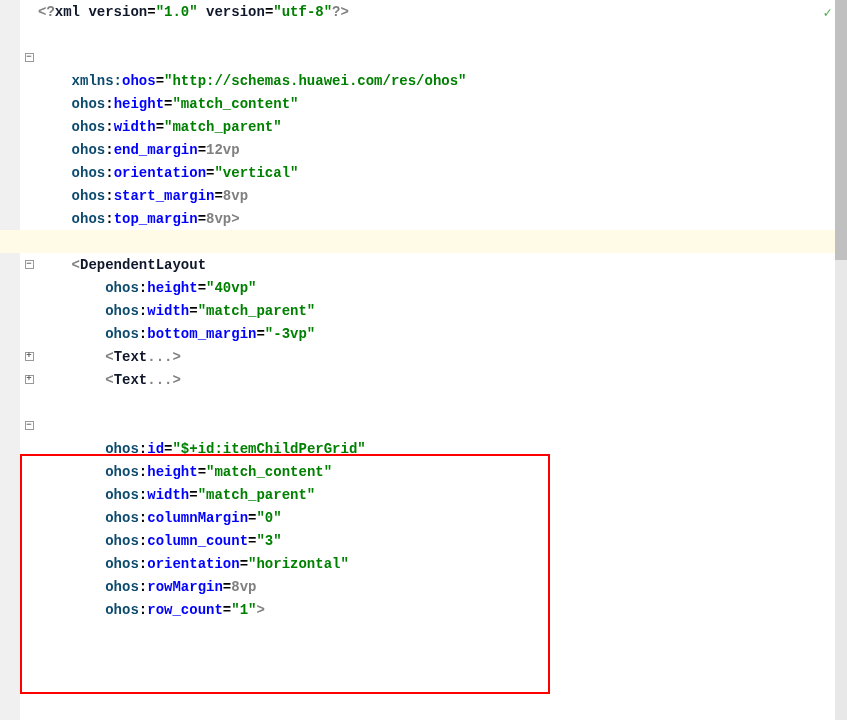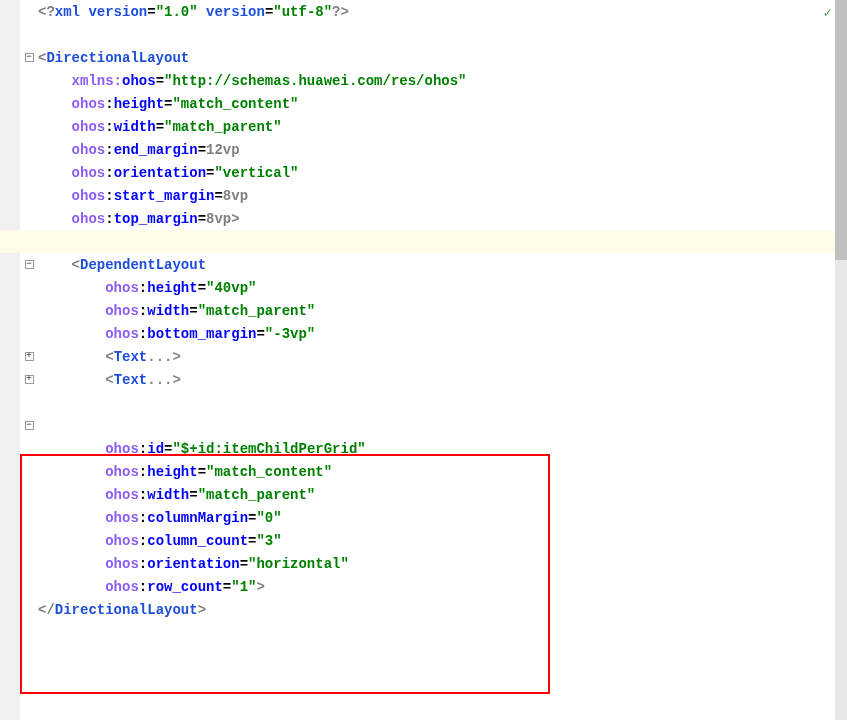--- a/index.html
+++ b/index.html
@@ -53,22 +53,22 @@
   line-height: 7px;
   text-align: center;
   color: #666;
   cursor: pointer;
   background: #fff;
 }
 .code {
   flex: 1;
 }
 .t-gray { color: #808080; }
-.t-navy { color: #1d4ed8; }
-.t-purple { color: #8b5cf6; }
+.t-navy { color: #0f172a; }
+.t-purple { color: #0c4a6e; }
 .t-blue { color: #0000FF; }
 .t-green { color: #008000; }
 .t-black { color: #000000; }
 .check-icon {
   position: absolute;
   right: 15px;
   top: 4px;
   color: #4caf50;
   font-size: 14px;
 }
@@ -93,21 +93,21 @@
 }
 </style>
 </head>
 <body>
 
 <div class="editor">
   <div class="gutter"></div>
   <div id="lines-container">
       <div class="line"><span class="fold-col"></span><span class="code"><span></span><span class="t-gray">&lt;?</span><span class="t-navy">xml version</span><span class="t-black">=</span><span class="t-green">"1.0"</span><span class="t-black"> </span><span class="t-navy">version</span><span class="t-black">=</span><span class="t-green">"utf-8"</span><span class="t-gray">?&gt;</span></span></div>
       <div class="line"><span class="fold-col"></span><span class="code"><span></span></span></div>
-      <div class="line"><span class="fold-col"><span class="fold-marker">−</span></span><span class="code"><span></span><span class="t-gray">&lt;</span><span class="t-navy">DirectionalLayout</span></span></div>
+      <div class="line"><span class="fold-col"><span class="fold-marker">−</span></span></div>
       <div class="line"><span class="fold-col"></span><span class="code"><span>    </span><span class="t-purple">xmlns:</span><span class="t-blue">ohos</span><span class="t-black">=</span><span class="t-green">"http://schemas.huawei.com/res/ohos"</span></span></div>
       <div class="line"><span class="fold-col"></span><span class="code"><span>    </span><span class="t-purple">ohos</span><span class="t-black">:</span><span class="t-blue">height</span><span class="t-black">=</span><span class="t-green">"match_content"</span></span></div>
       <div class="line"><span class="fold-col"></span><span class="code"><span>    </span><span class="t-purple">ohos</span><span class="t-black">:</span><span class="t-blue">width</span><span class="t-black">=</span><span class="t-green">"match_parent"</span></span></div>
       <div class="line"><span class="fold-col"></span><span class="code"><span>    </span><span class="t-purple">ohos</span><span class="t-black">:</span><span class="t-blue">end_margin</span><span class="t-black">=</span><span class="t-gray">12vp</span></span></div>
       <div class="line"><span class="fold-col"></span><span class="code"><span>    </span><span class="t-purple">ohos</span><span class="t-black">:</span><span class="t-blue">orientation</span><span class="t-black">=</span><span class="t-green">"vertical"</span></span></div>
       <div class="line"><span class="fold-col"></span><span class="code"><span>    </span><span class="t-purple">ohos</span><span class="t-black">:</span><span class="t-blue">start_margin</span><span class="t-black">=</span><span class="t-gray">8vp</span></span></div>
       <div class="line"><span class="fold-col"></span><span class="code"><span>    </span><span class="t-purple">ohos</span><span class="t-black">:</span><span class="t-blue">top_margin</span><span class="t-black">=</span><span class="t-gray">8vp</span><span class="t-gray">&gt;</span></span></div>
       <div class="line highlighted"><span class="fold-col"></span><span class="code"><span></span></span></div>
       <div class="line"><span class="fold-col"><span class="fold-marker">−</span></span><span class="code"><span>    </span><span class="t-gray">&lt;</span><span class="t-navy">DependentLayout</span></span></div>
       <div class="line"><span class="fold-col"></span><span class="code"><span>        </span><span class="t-purple">ohos</span><span class="t-black">:</span><span class="t-blue">height</span><span class="t-black">=</span><span class="t-green">"40vp"</span></span></div>
@@ -116,21 +116,21 @@
       <div class="line"><span class="fold-col"><span class="fold-marker">+</span></span><span class="code"><span>        </span><span class="t-gray">&lt;</span><span class="t-navy">Text</span><span class="t-gray">...&gt;</span></span></div>
       <div class="line"><span class="fold-col"><span class="fold-marker">+</span></span><span class="code"><span>        </span><span class="t-gray">&lt;</span><span class="t-navy">Text</span><span class="t-gray">...&gt;</span></span></div>
       <div class="line"><span class="fold-col"></span><span class="code"><span></span></span></div>
       <div class="line"><span class="fold-col"><span class="fold-marker">−</span></span></div>
       <div class="line"><span class="fold-col"></span><span class="code"><span>        </span><span class="t-purple">ohos</span><span class="t-black">:</span><span class="t-blue">id</span><span class="t-black">=</span><span class="t-green">"$+id:itemChildPerGrid"</span></span></div>
       <div class="line"><span class="fold-col"></span><span class="code"><span>        </span><span class="t-purple">ohos</span><span class="t-black">:</span><span class="t-blue">height</span><span class="t-black">=</span><span class="t-green">"match_content"</span></span></div>
       <div class="line"><span class="fold-col"></span><span class="code"><span>        </span><span class="t-purple">ohos</span><span class="t-black">:</span><span class="t-blue">width</span><span class="t-black">=</span><span class="t-green">"match_parent"</span></span></div>
       <div class="line"><span class="fold-col"></span><span class="code"><span>        </span><span class="t-purple">ohos</span><span class="t-black">:</span><span class="t-blue">columnMargin</span><span class="t-black">=</span><span class="t-green">"0"</span></span></div>
       <div class="line"><span class="fold-col"></span><span class="code"><span>        </span><span class="t-purple">ohos</span><span class="t-black">:</span><span class="t-blue">column_count</span><span class="t-black">=</span><span class="t-green">"3"</span></span></div>
       <div class="line"><span class="fold-col"></span><span class="code"><span>        </span><span class="t-purple">ohos</span><span class="t-black">:</span><span class="t-blue">orientation</span><span class="t-black">=</span><span class="t-green">"horizontal"</span></span></div>
+      <div class="line"><span class="fold-col"></span><span class="code"><span>        </span><span class="t-purple">ohos</span><span class="t-black">:</span><span class="t-blue">rowMargin</span><span class="t-black">=</span><span class="t-gray">8vp</span></span></div>
       <div class="line"><span class="fold-col"></span><span class="code"><span>        </span><span class="t-purple">ohos</span><span class="t-black">:</span><span class="t-blue">row_count</span><span class="t-black">=</span><span class="t-green">"1"</span><span class="t-gray">&gt;</span></span></div>
-      <div class="line"><span class="fold-col"></span><span class="code"><span></span><span class="t-gray">&lt;/</span><span class="t-navy">DirectionalLayout</span><span class="t-gray">&gt;</span></span></div>
     </div>
   <span class="check-icon">✓</span>
   <div class="red-box" style="left:20px;top:454px;width:530px;height:240px;"></div>
   <div class="minimap">
     <div class="minimap-thumb" style="top:0;height:260px;"></div>
   </div>
 </div>
 
 </body></html>

